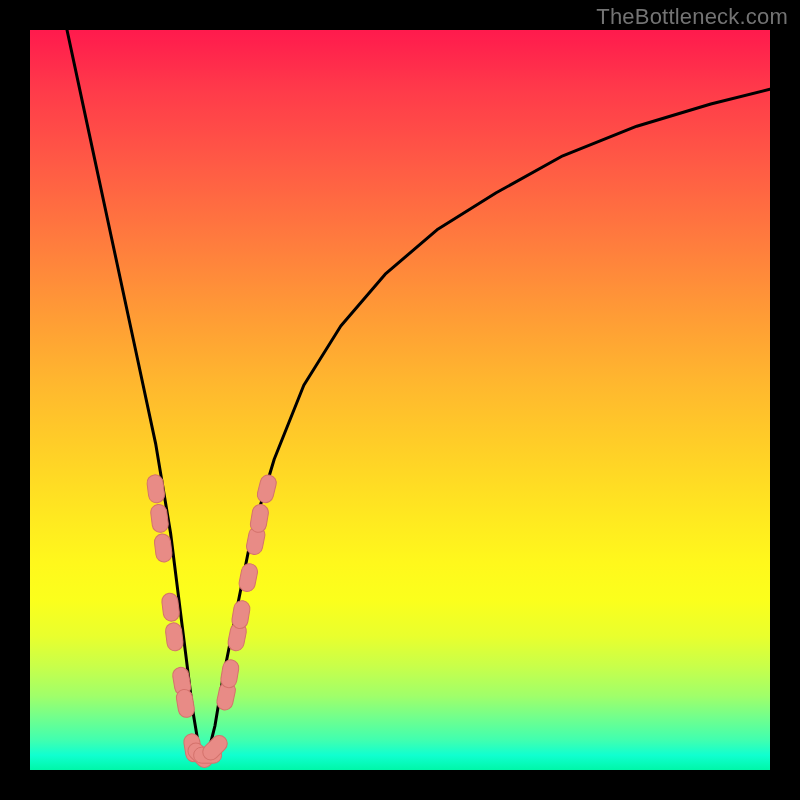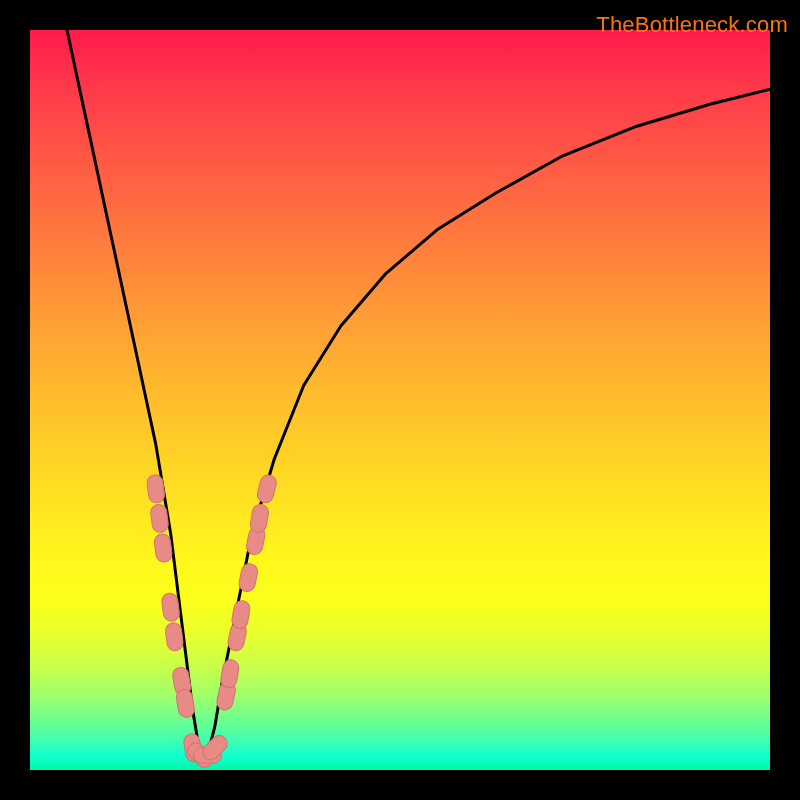--- a/index.html
+++ b/index.html
@@ -43,25 +43,24 @@
       #70ff8e 93%,
       #40ffb0 96%,
       #10ffd0 98%,
       #00f7a8 100%
     );
   }
   .watermark {
     position: absolute;
     top: 4px;
     right: 12px;
-    color: #f97316;
+    color: #737373;
     font-size: 22px;
     letter-spacing: 0.2px;
     user-select: none;
-    margin-top: 8px;
   }
   svg.curve {
     position: absolute;
     top: 0;
     left: 0;
   }
 </style>
 </head>
 <body>
 

